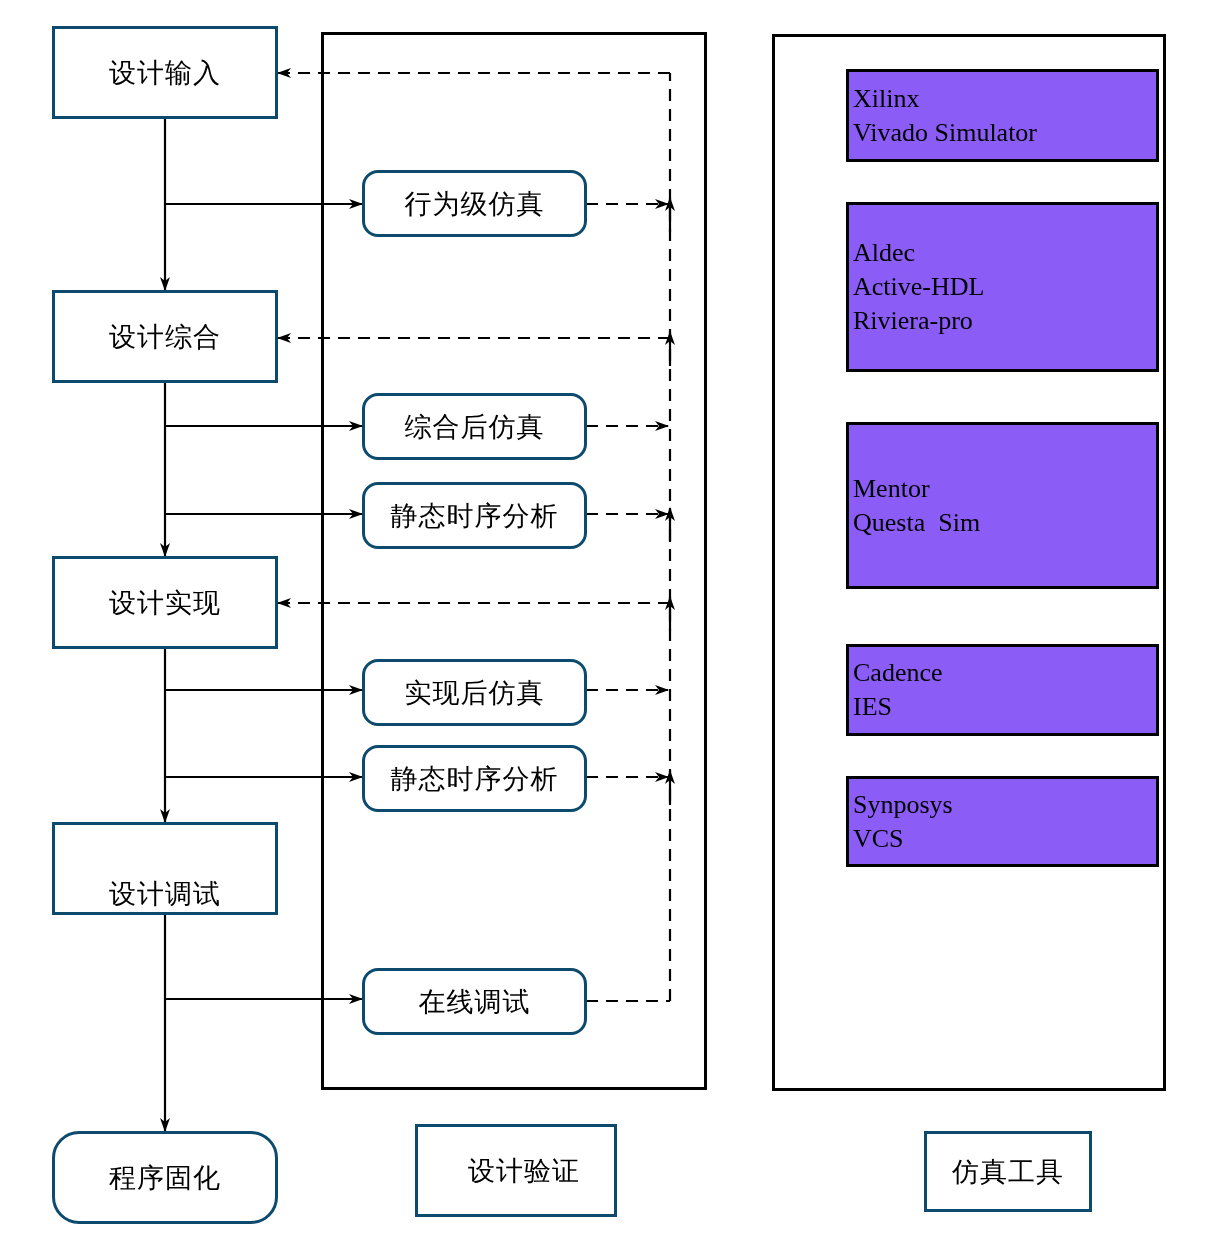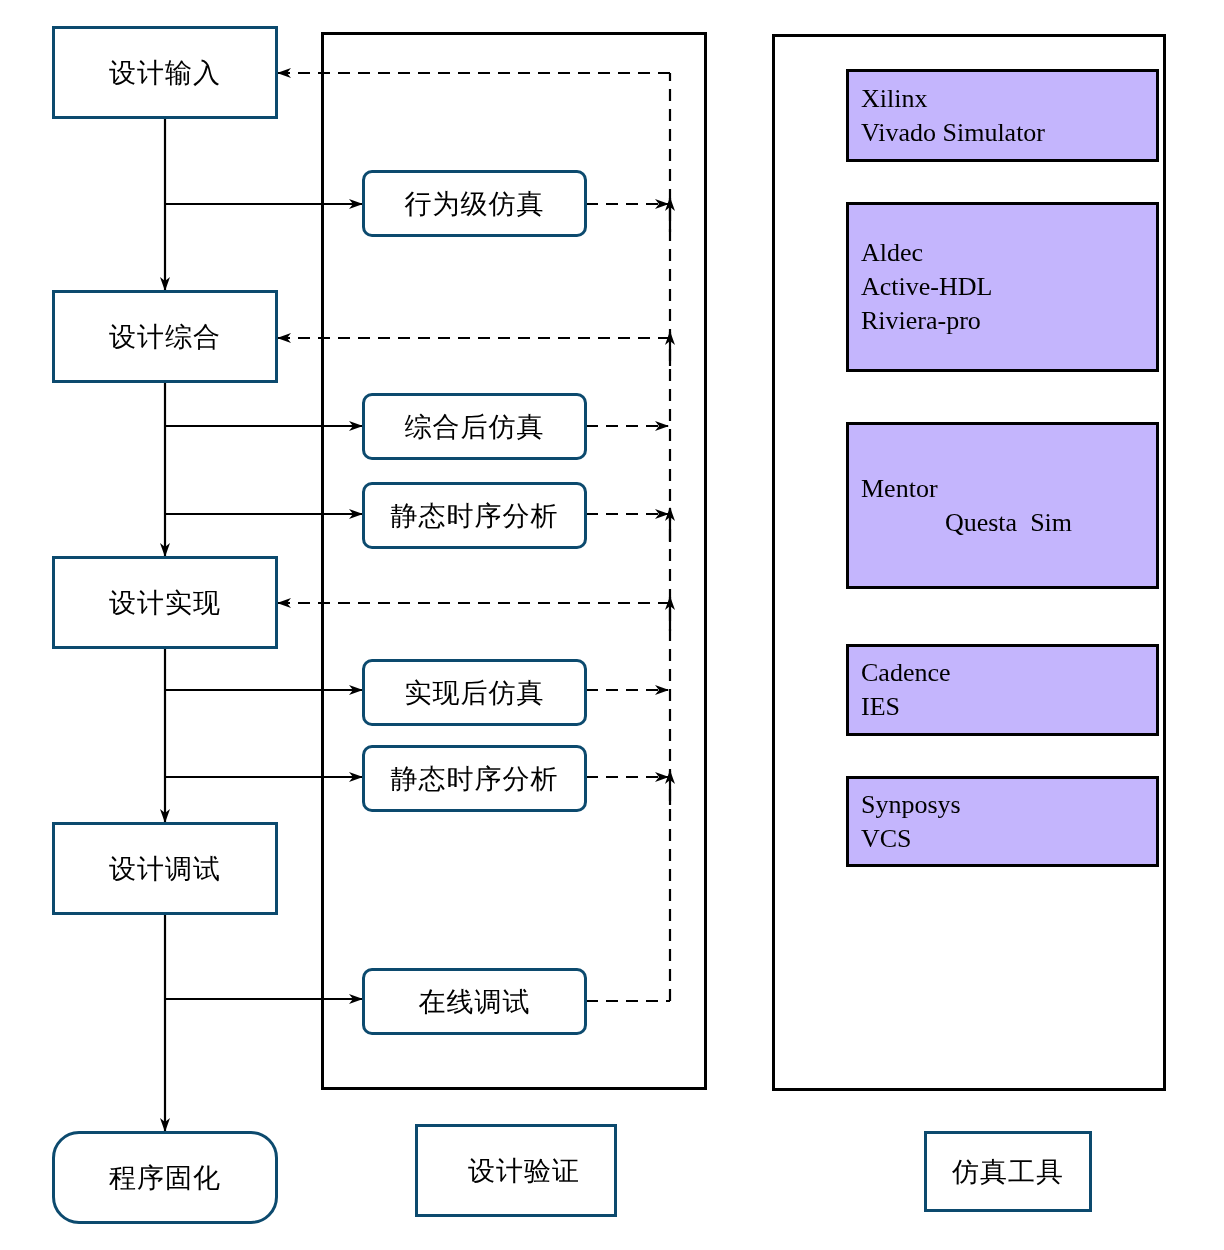--- a/index.html
+++ b/index.html
@@ -2,25 +2,25 @@
 <html><head>
 <meta charset="utf-8">
 <style>
   html, body { margin:0; padding:0; background:#ffffff; }
   body { width:1224px; height:1250px; position:relative; overflow:hidden;
          font-family:"DejaVu Serif", serif; color:#000; }
   svg { position:absolute; left:0; top:0; }
   .box { position:absolute; border:3px solid #0c4a6e; box-sizing:border-box; background:#fff;
          display:flex; align-items:center; justify-content:center;
          font-family:"DejaVu Sans", sans-serif; font-size:27px; letter-spacing:1px; }
-  .rbox { border-radius:10px; }
+  .rbox { border-radius:16px; }
   .frame { position:absolute; border:3px solid #000; box-sizing:border-box; }
-  .tool { position:absolute; border:3px solid #000; box-sizing:border-box; background:#c4b5fd;
+  .tool { position:absolute; border:3px solid #000; box-sizing:border-box; background:#8b5cf6;
           font-family:"Liberation Serif", serif; font-size:26px; line-height:34px;
-          display:flex; flex-direction:column; justify-content:center; padding-left:12px; }
+          display:flex; flex-direction:column; justify-content:center; padding-left:4px; }
 </style>
 </head>
 <body>
 
 <svg width="1224" height="1250">
   <defs>
     <marker id="arr" viewBox="0 0 14 10" refX="13" refY="5" markerWidth="14" markerHeight="10" orient="auto" markerUnits="userSpaceOnUse">
       <path d="M0,0 L14,5 L0,10 L4,5 Z" fill="#000"></path>
     </marker>
   </defs>
@@ -68,21 +68,21 @@
 
 <div class="box" style="left:52px;top:26px;width:226px;height:93px;">
     <span>设计输入</span>
   </div>
 <div class="box" style="left:52px;top:290px;width:226px;height:93px;">
     <span>设计综合</span>
   </div>
 <div class="box" style="left:52px;top:556px;width:226px;height:93px;">
     <span>设计实现</span>
   </div>
-<div class="box" style="left:52px;top:822px;width:226px;height:93px;">
+<div class="box" style="left:52px;top:822px;width:226px;height:93px;align-items:flex-end;">
     <span>设计调试</span>
   </div>
 <div class="box" style="left:52px;top:1131px;width:226px;height:93px;border-radius:27px;">
     <span>程序固化</span>
   </div>
 
 <div class="box rbox" style="left:362px;top:170px;width:225px;height:67px;">
     <span>行为级仿真</span>
   </div>
 <div class="box rbox" style="left:362px;top:393px;width:225px;height:67px;">
@@ -112,21 +112,21 @@
   <span>Xilinx</span>
   <span>Vivado Simulator</span>
 </div>
 <div class="tool" style="left:846px;top:202px;width:313px;height:170px;">
   <span>Aldec</span>
   <span>Active-HDL</span>
   <span>Riviera-pro</span>
 </div>
 <div class="tool" style="left:846px;top:422px;width:313px;height:167px;">
   <span>Mentor</span>
-  <span style="white-space:pre;text-align:center;">Questa  Sim</span>
+  <span style="white-space:pre;">Questa  Sim</span>
 </div>
 <div class="tool" style="left:846px;top:644px;width:313px;height:92px;">
   <span>Cadence</span>
   <span>IES</span>
 </div>
 <div class="tool" style="left:846px;top:776px;width:313px;height:91px;">
   <span>Synposys</span>
   <span>VCS</span>
 </div>
 

